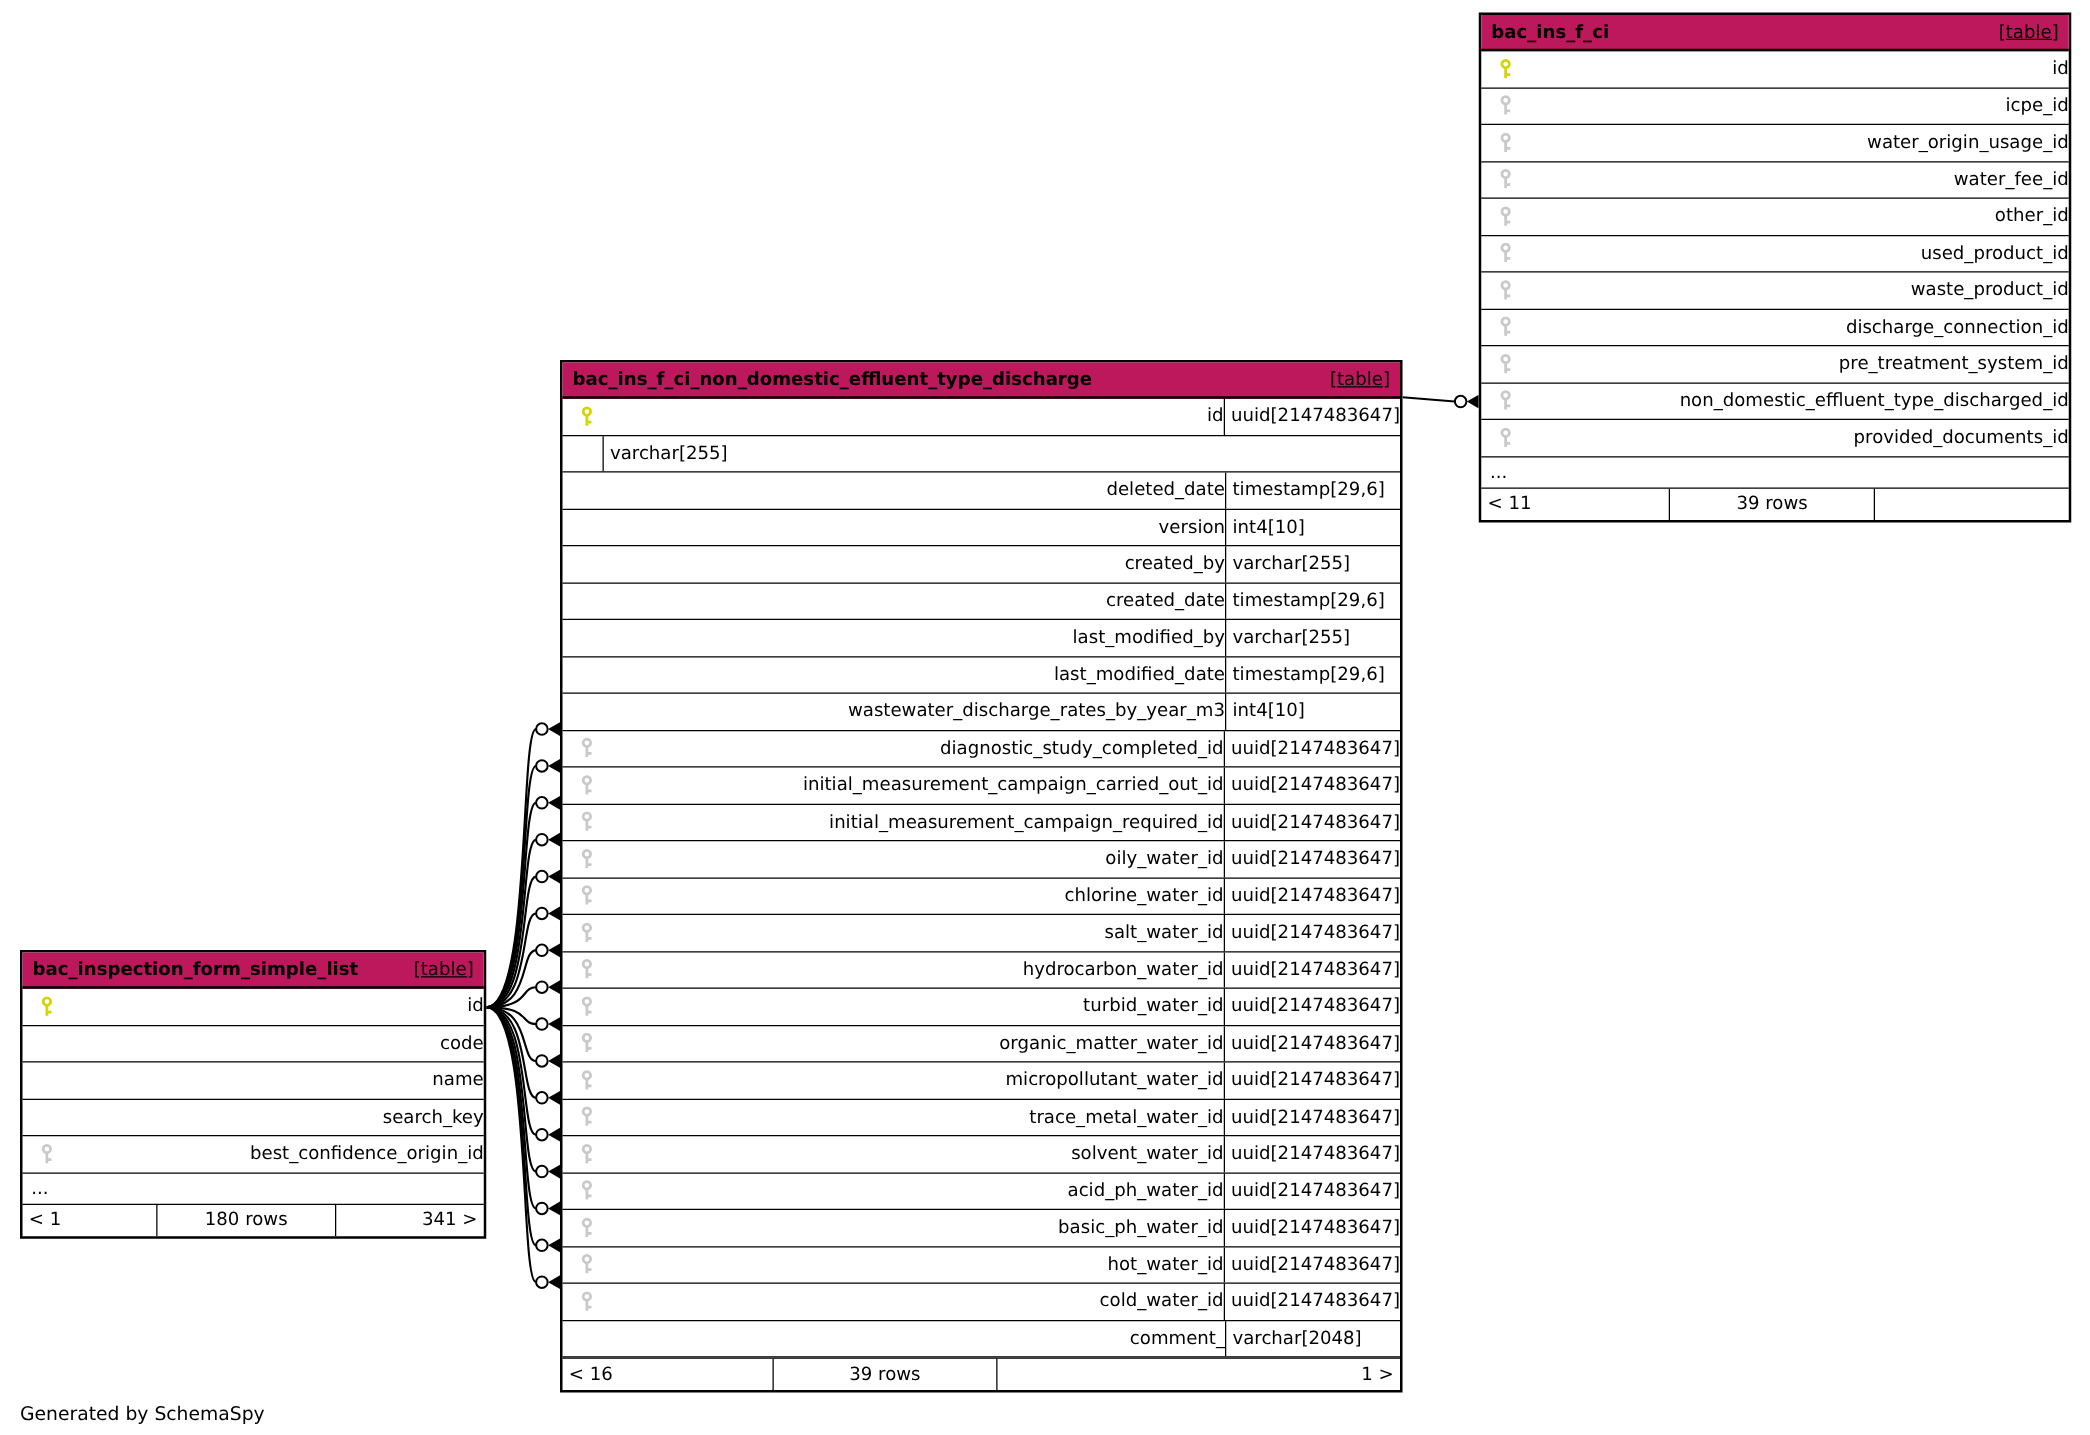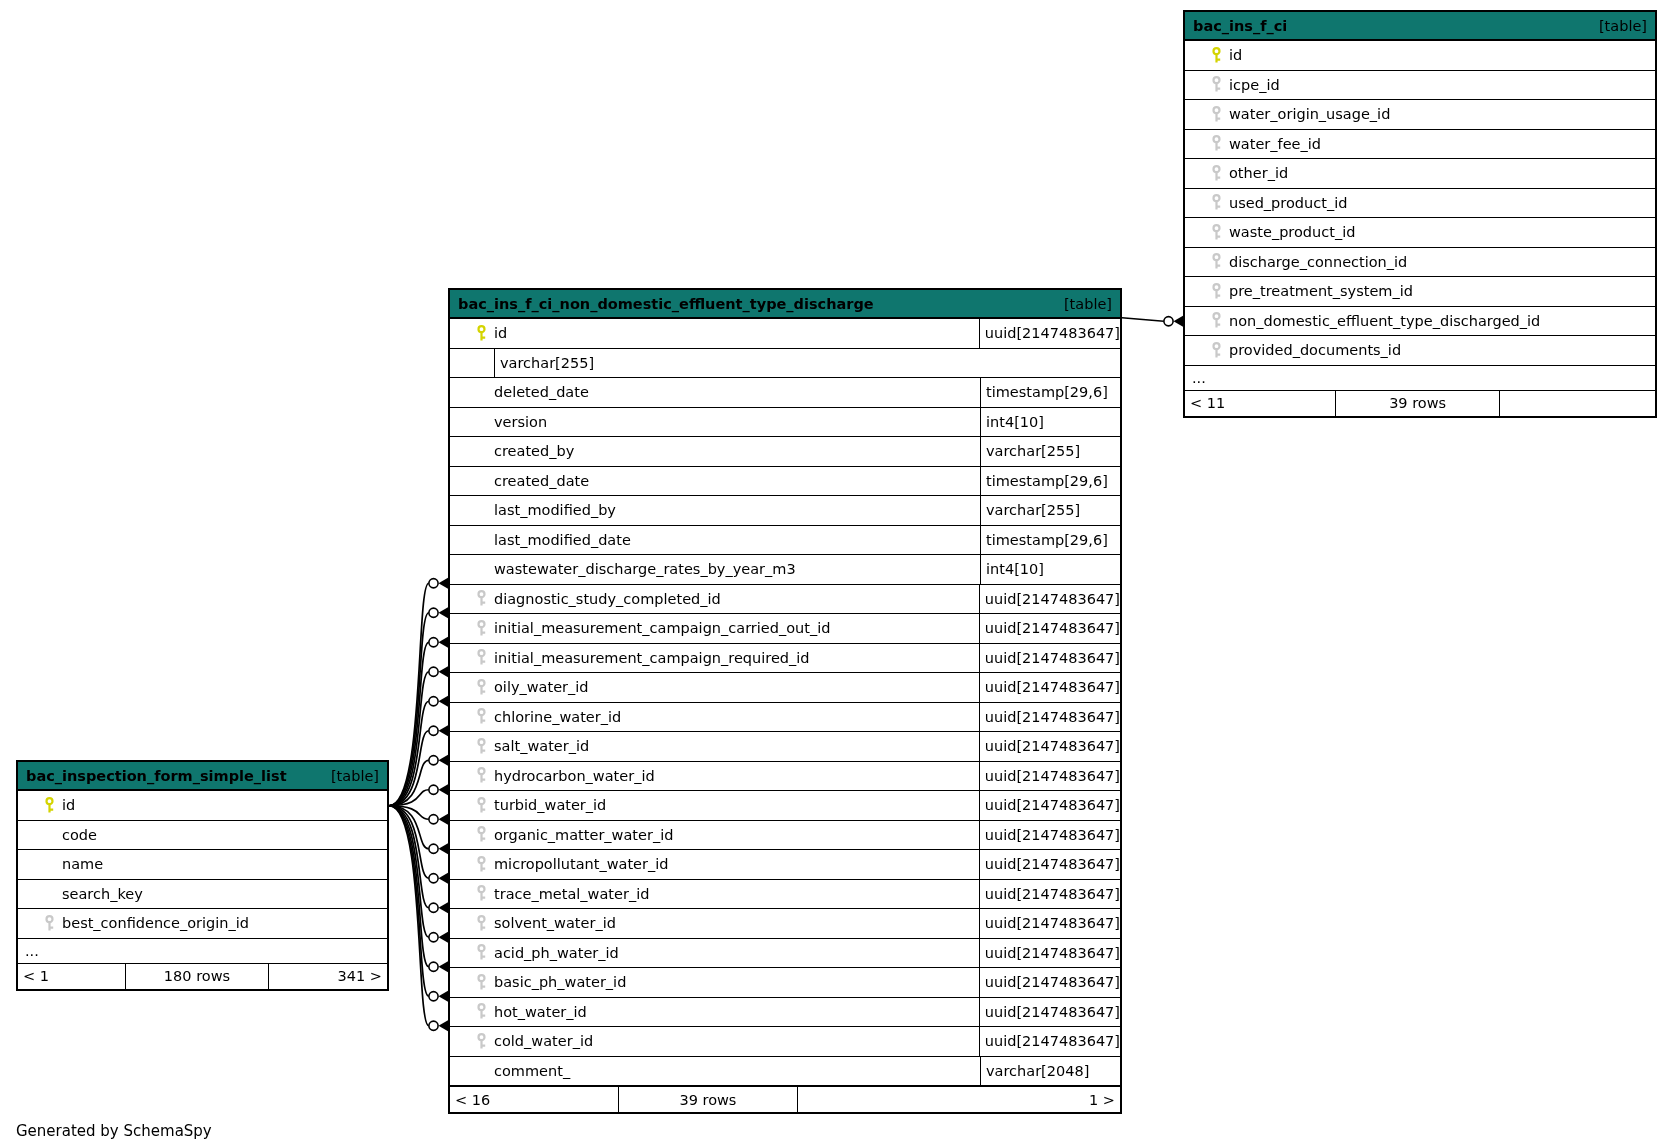--- a/index.html
+++ b/index.html
@@ -13,29 +13,29 @@
   .db-table {
     position:absolute; z-index:2; background:#fff;
     border:2px solid #000; box-sizing:border-box; font-size:14.5px;
   }
   #t0 { left:16px;   top:760px; width:373px; }
   #t1 { left:448px;  top:288px; width:674px; }
   #t2 { left:1183px; top:10px;  width:474px; }
 
   .db-header {
     height:29px; box-sizing:border-box; border-bottom:2px solid #000;
-    background:#0f766e; display:flex; align-items:center;
+    background:#be185d; display:flex; align-items:center;
     justify-content:space-between; padding:0 8px;
   }
   .t-title { font-weight:bold; }
-  .t-badge { font-weight:normal; }
+  .t-badge { font-weight:normal;text-decoration:underline; }
 
   .db-row {
     height:29.5px; box-sizing:border-box; border-bottom:1px solid #000;
-    display:flex; align-items:center; padding-left:18px;
+    display:flex; align-items:center; padding-left:6px;text-align:right;
   }
   .icon-cell { flex:0 0 26px; display:flex; align-items:center; justify-content:center; }
   .name-cell { flex:1 1 auto; white-space:nowrap; overflow:hidden; }
   .type-cell {
     flex:0 0 140px; align-self:stretch; display:flex; align-items:center;
     border-left:1.5px solid #000; padding-left:5px; box-sizing:border-box;
     white-space:nowrap;
   }
   .ellipsis-row {
     height:24px; box-sizing:border-box; display:flex; align-items:center;

